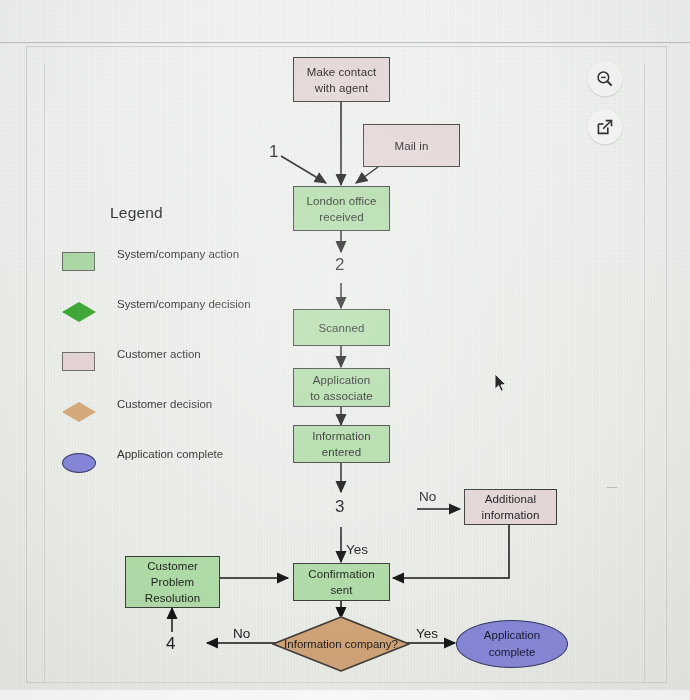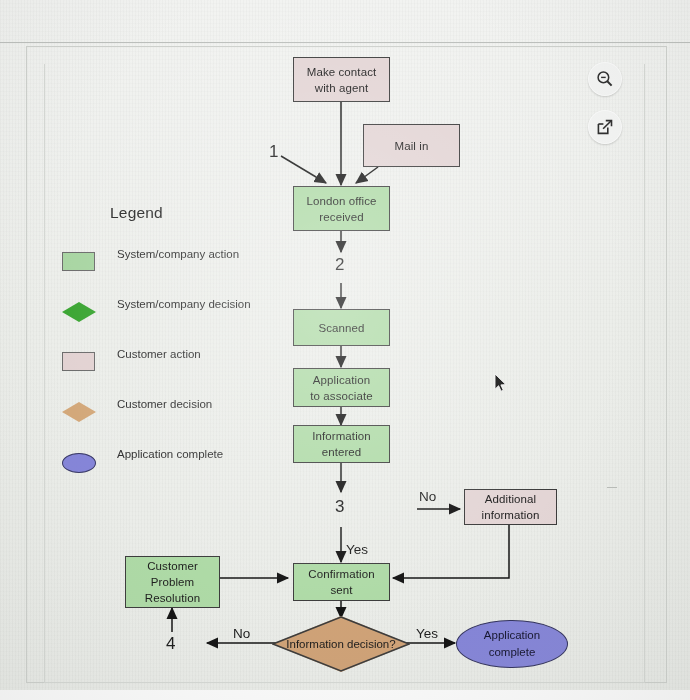--- a/index.html
+++ b/index.html
@@ -402,21 +402,21 @@
   <span>Resolution</span>
 </div>
 
 <div class="diamond" style="left:272px; top:616px; width:138px; height:56px;">
   <div class="dia-bg" style="background:#cfa277; filter: drop-shadow(0 0 0 #3c3c3c);"></div>
   <svg style="position:absolute; inset:0;" width="138" height="56" viewBox="0 0 138 56">
     <polygon points="69,1 137,28 69,55 1,28" fill="none" stroke="#3c3c3c" stroke-width="1.6"></polygon>
   </svg>
   <div class="dia-txt">
     <span>Information</span>
-    <span>decision?</span>
+    <span>company?</span>
   </div>
 </div>
 
 <div class="ellipse" style="left:456px; top:620px; width:112px; height:48px; background:#8585d8;">
   <span>Application</span>
   <span>complete</span>
 </div>
 
 <div class="step-num" style="left:269px; top:142px;">1</div>
 <div class="step-num" style="left:335px; top:255px;">2</div>

